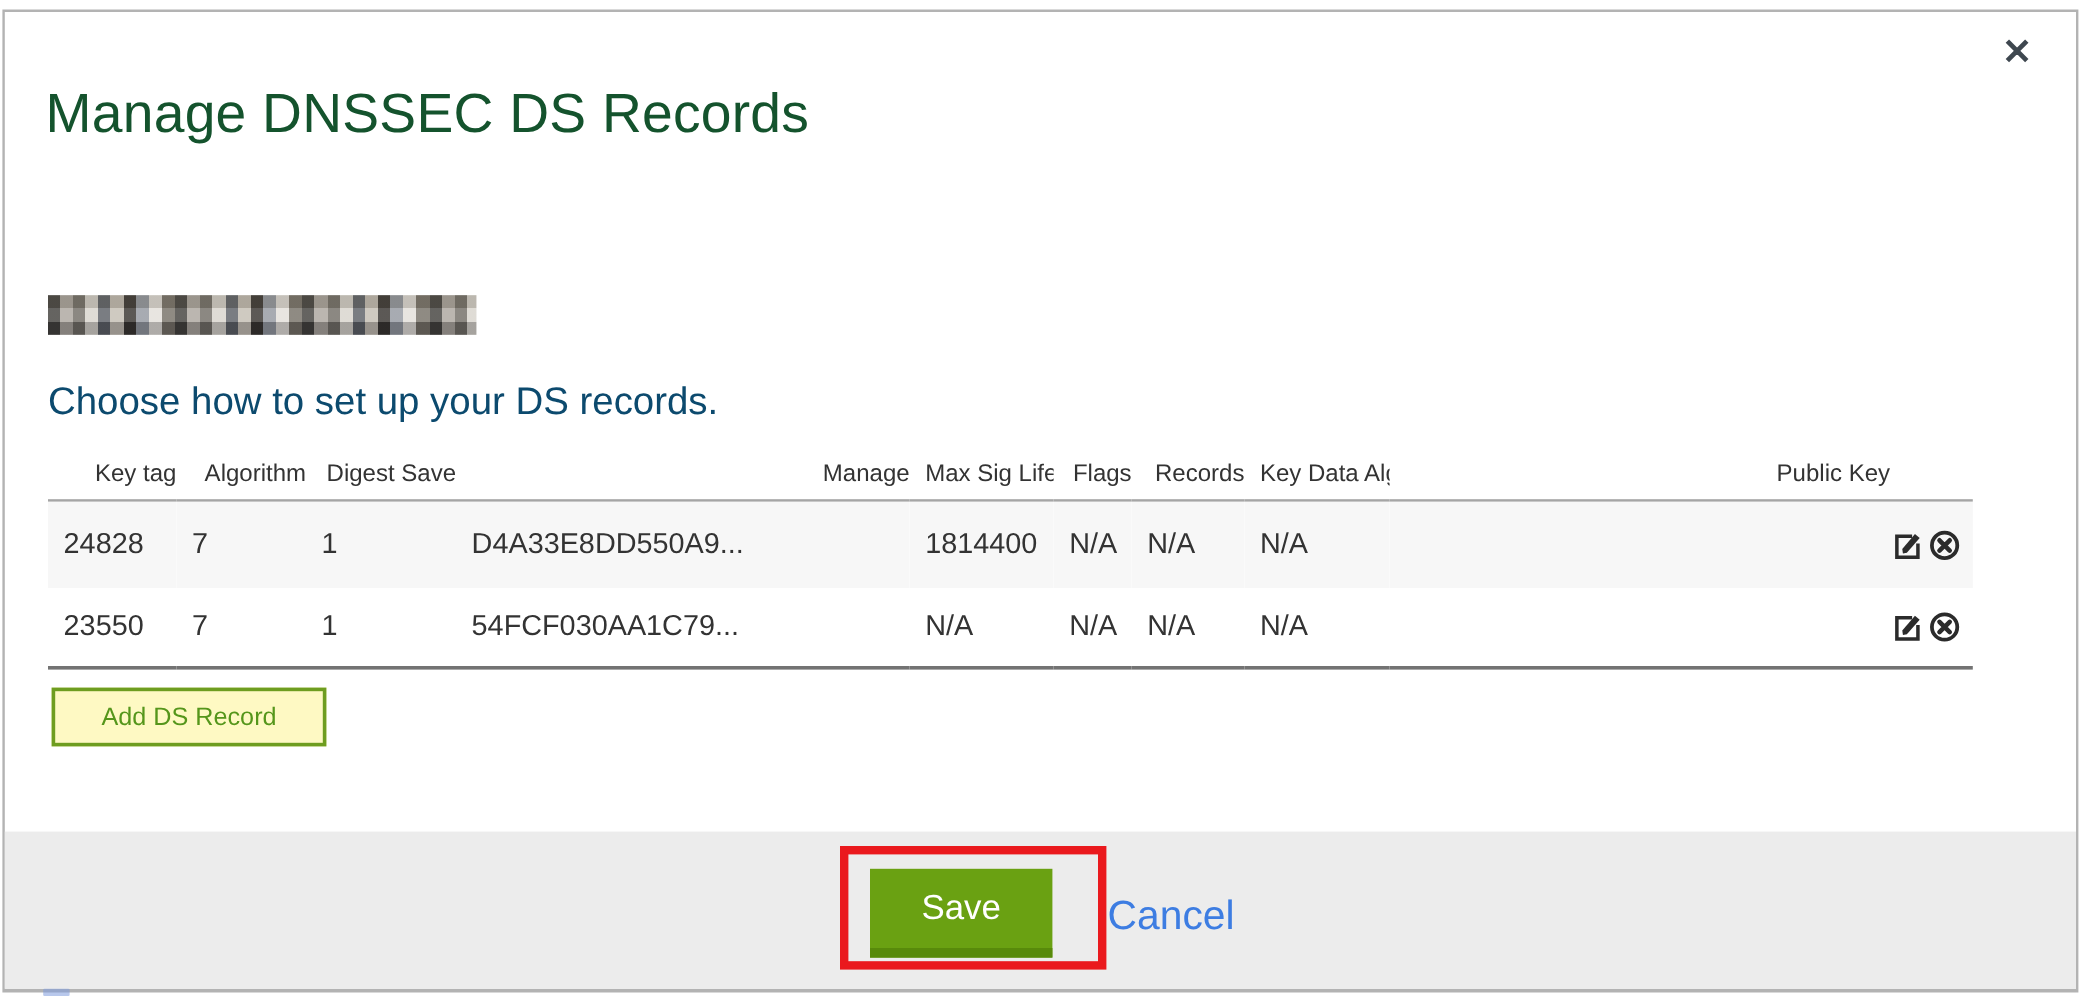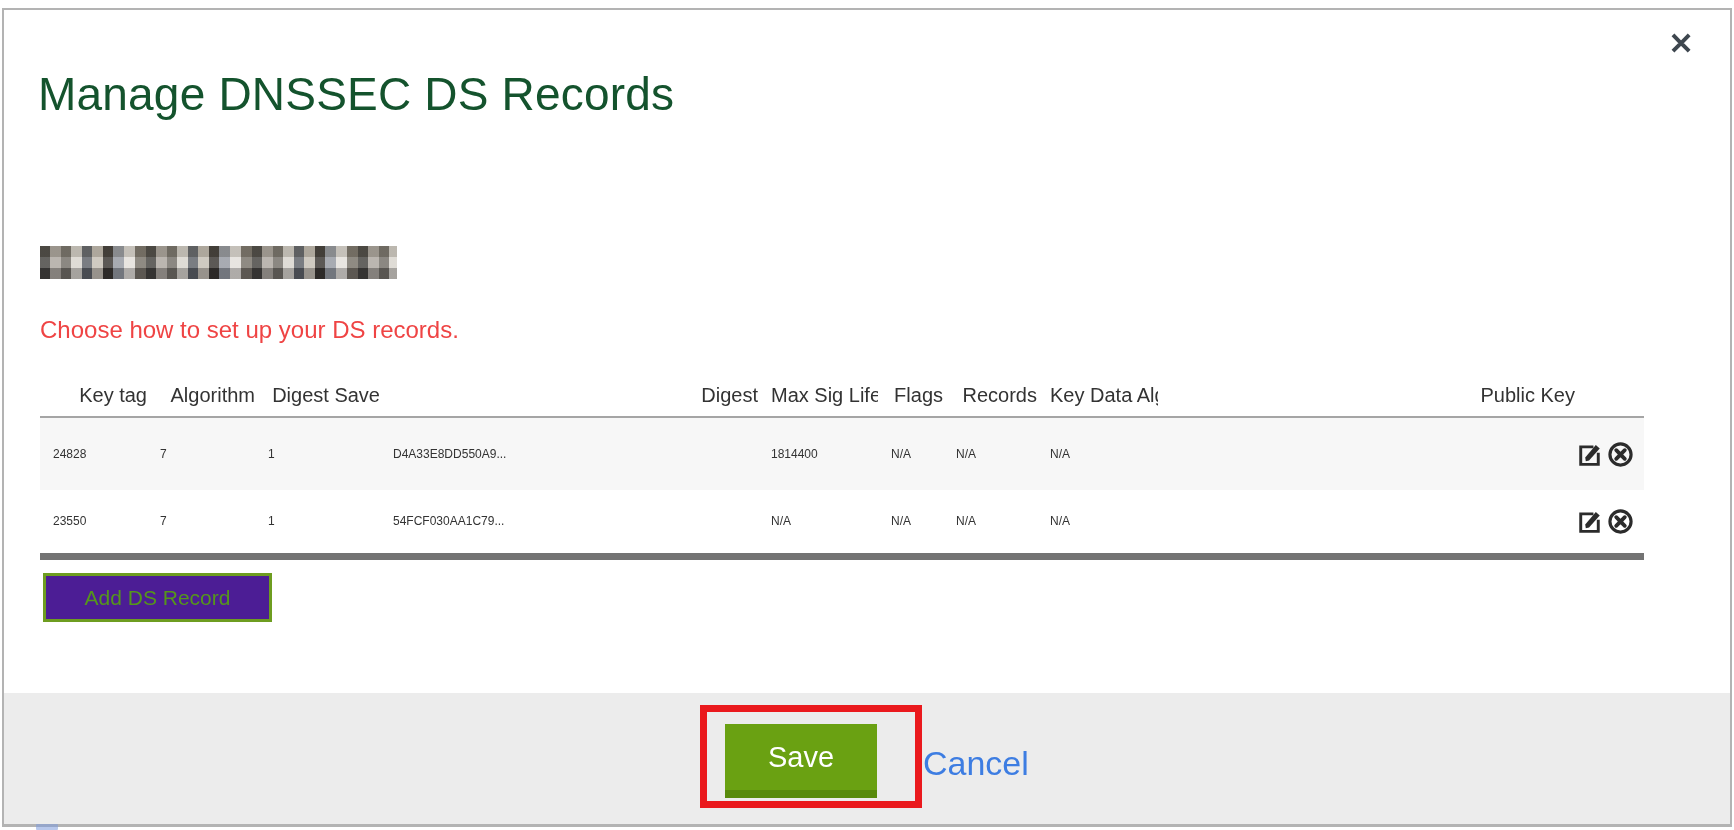--- a/index.html
+++ b/index.html
@@ -21,41 +21,41 @@
     font-size:30px;font-weight:700;color:#3e474f;line-height:40px;text-align:center;
     font-family:"Liberation Sans",sans-serif;
   }
   .redacted-domain{
     position:absolute;left:36px;top:236px;width:357px;height:33px;
     background:
       repeating-linear-gradient(0deg, rgba(40,40,45,.28) 0 11px, rgba(255,255,255,.22) 11px 22px, rgba(120,115,105,.28) 22px 33px),
       repeating-linear-gradient(90deg,#3a3834 0 10px,#a8a29a 10px 21px,#6b675f 21px 31px,#d6d2ca 31px 42px,#55595f 42px 52px,#c2bbb0 52px 63px,#2e2a26 63px 73px,#8f949c 73px 84px,#e2ded8 84px 95px,#706a60 95px 106px);
   }
   .instruction{
-    position:absolute;left:36px;top:306px;font-size:24px;color:#ef4444;
+    position:absolute;left:36px;top:306px;font-size:32px;color:#0c4a6e;
   }
   table.ds-table{
     position:absolute;left:36px;top:360px;width:1604px;
     border-collapse:collapse;table-layout:fixed;
   }
   .ds-table th{
     text-align:right;font-weight:400;font-size:20px;color:#333;
     padding:14px 0 9px 13px;white-space:nowrap;overflow:hidden;
   }
   .ds-table td{
-    font-size:12px;color:#333;padding-left:13px;white-space:nowrap;overflow:hidden;
+    font-size:24px;color:#333;padding-left:13px;white-space:nowrap;overflow:hidden;
   }
   .ds-table tbody tr.r0{background:#f7f7f7;border-top:2px solid #a5a5a5;height:73px;}
-  .ds-table tbody tr.r1{background:#ffffff;border-bottom:7px solid #737373;height:66px;}
+  .ds-table tbody tr.r1{background:#ffffff;border-bottom:3px solid #737373;height:66px;}
   .ds-table td.actions{padding:0;}
   .action-wrap{display:flex;align-items:center;gap:3px;}
   .icon-btn{background:none;border:none;padding:0;margin:0;cursor:pointer;width:28px;height:28px;display:inline-flex;align-items:center;justify-content:center;}
   .add-btn{
     position:absolute;left:39px;top:563px;width:229px;height:49px;
-    background:#4c1d95;border:3px solid #6e9d20;color:#55961b;
+    background:#fef9c3;border:3px solid #6e9d20;color:#55961b;
     font-size:21px;font-family:"Liberation Sans",sans-serif;
     display:flex;align-items:center;justify-content:center;cursor:pointer;box-sizing:border-box;
   }
   .footer{
     position:absolute;left:0;right:0;bottom:0;height:131px;background:#ececec;
   }
   .red-box{
     position:absolute;left:696px;top:695px;width:222px;height:103px;
     border:7px solid #ea191d;box-sizing:border-box;pointer-events:none;
   }
@@ -100,21 +100,21 @@
       <col style="width:94px">
         <col style="width:121px">
         <col style="width:417px">
       <col style="width:69px">
     </colgroup>
     <thead>
       <tr>
         <th>Key tag</th>
         <th>Algorithm</th>
         <th>Digest Save</th>
-        <th>Digest</th>
+        <th>Manage</th>
         <th>Max Sig Life</th>
         <th>Flags</th>
         <th>Records</th>
         <th>Key Data Alg</th>
         <th>Public Key</th>
         <th></th>
       </tr>
     </thead>
     <tbody>
       <tr class="r0">

